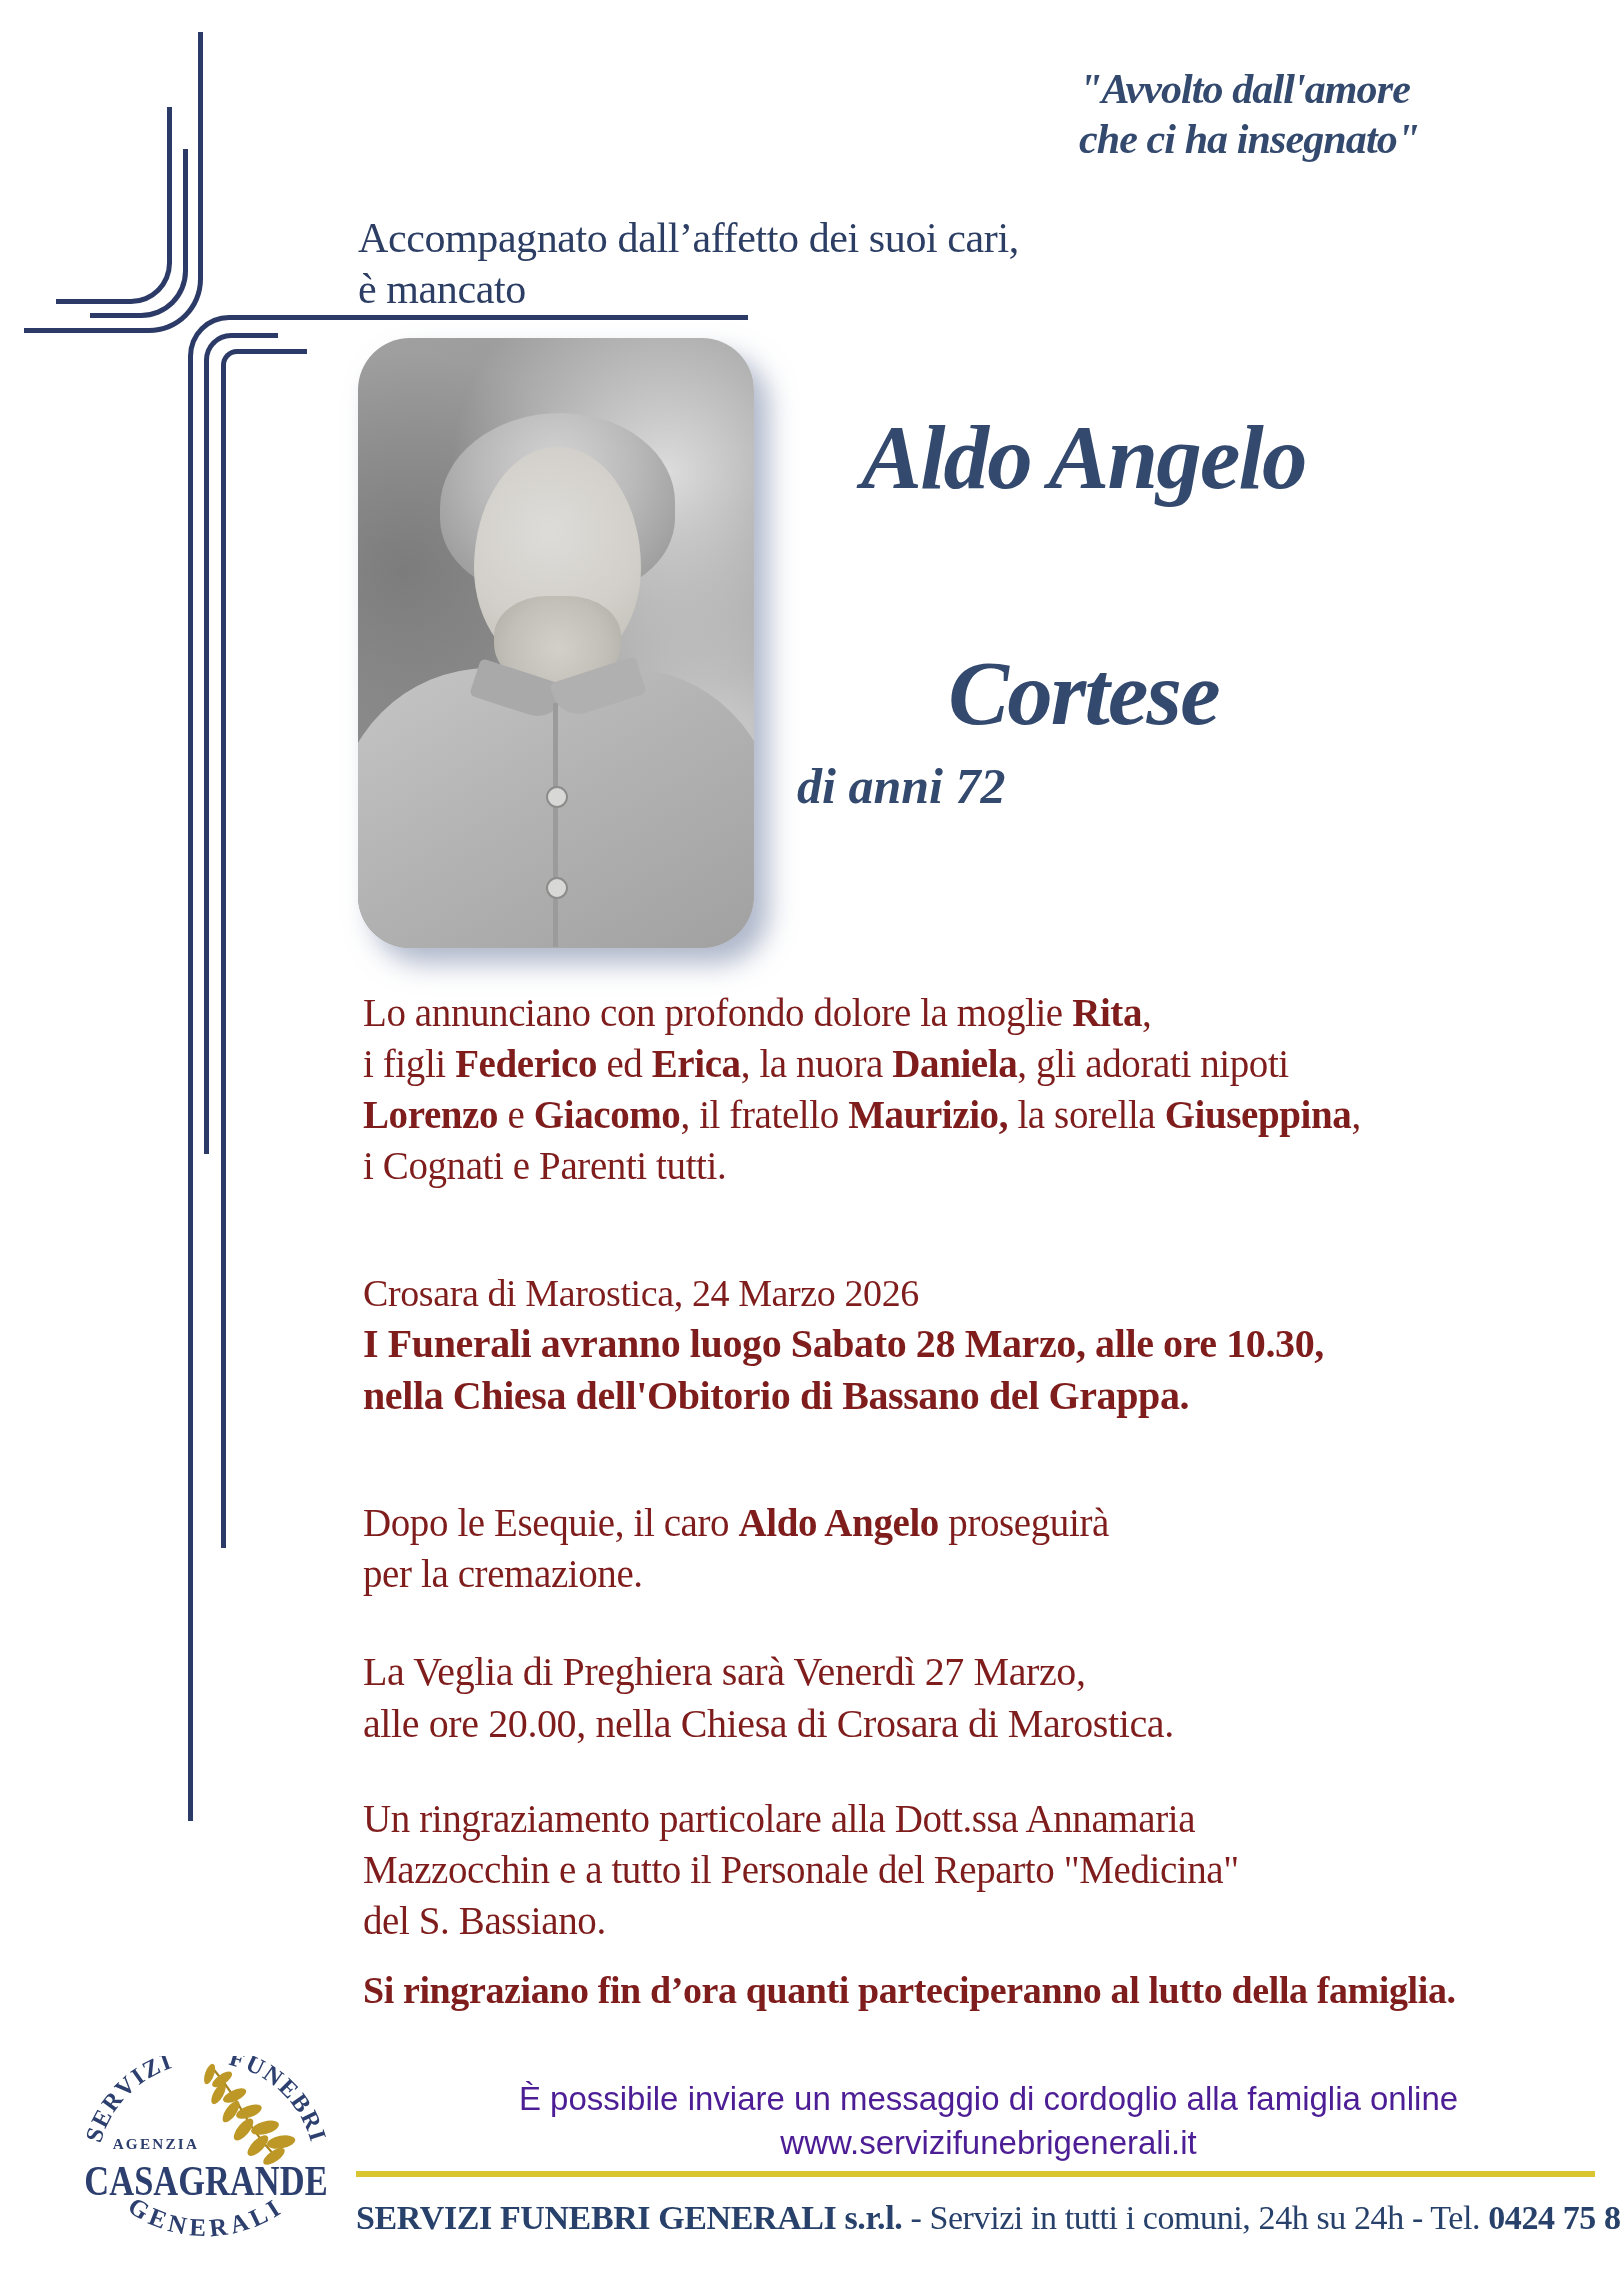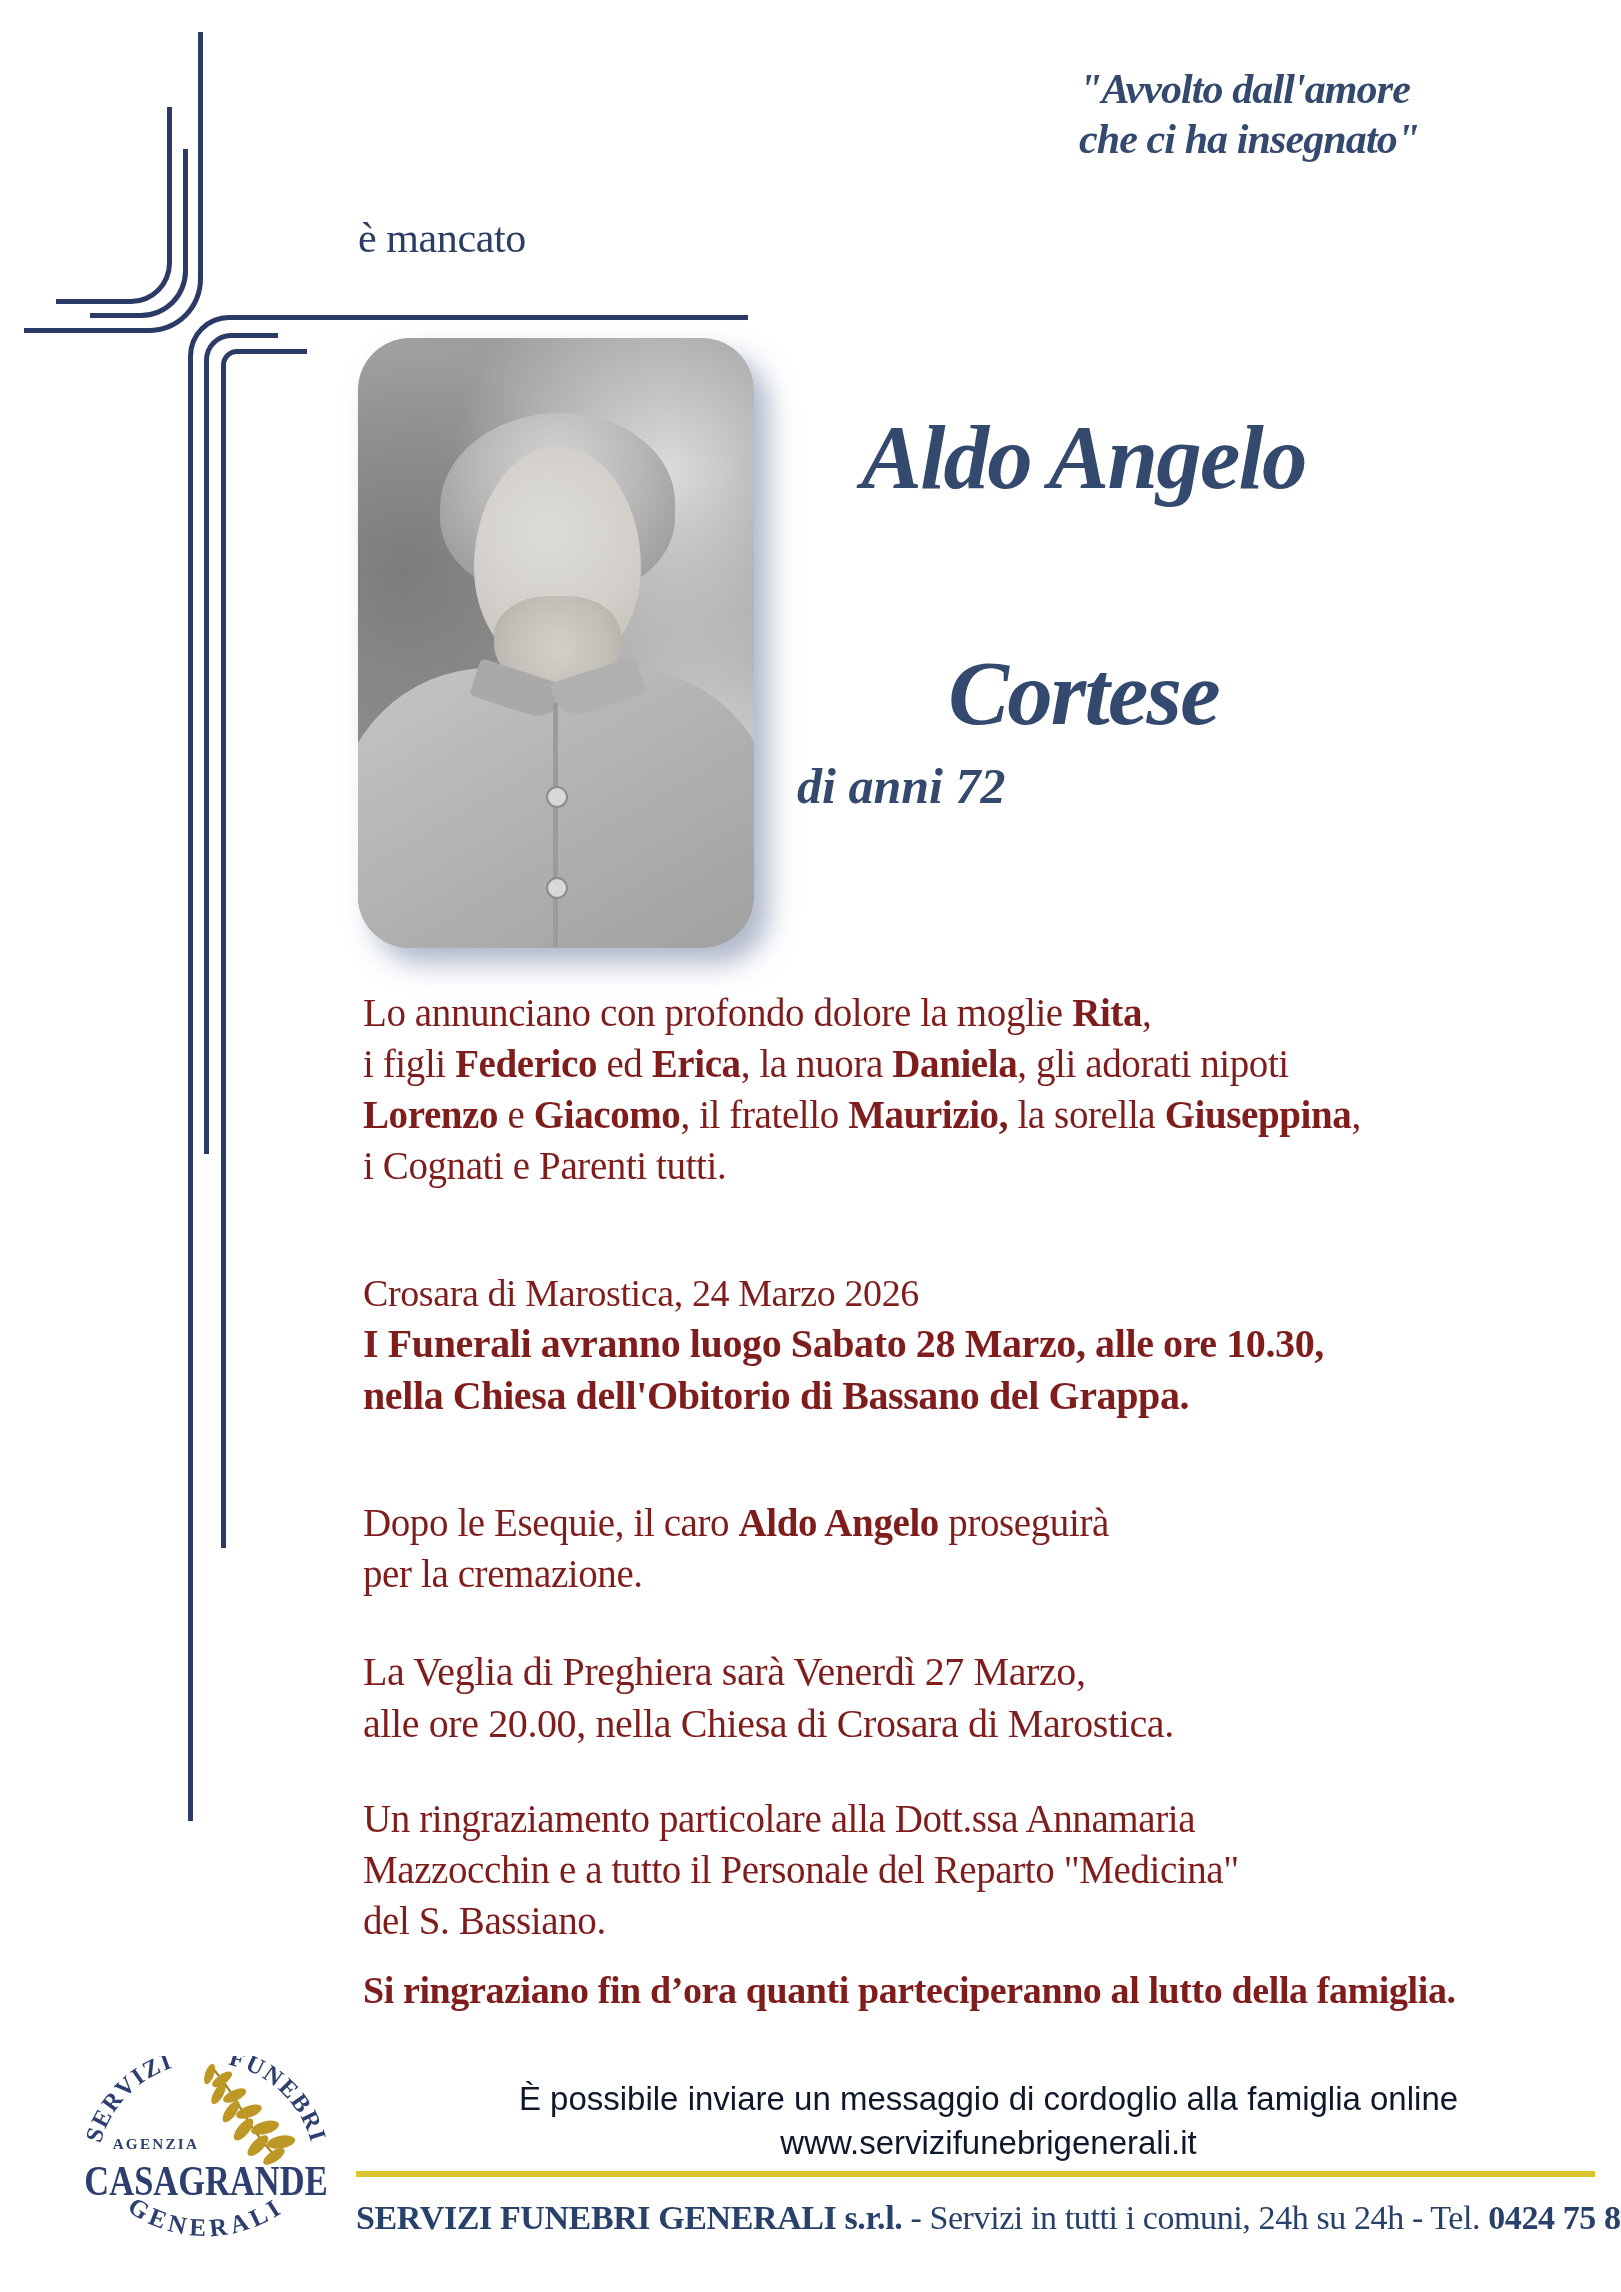--- a/index.html
+++ b/index.html
@@ -81,21 +81,21 @@
   #dateline{top:1268px;font-size:38px;}
   #funeral{top:1318px;font-weight:bold;font-size:40px;line-height:52px;}
   #esequie{top:1497px;}
   #veglia{top:1646px;font-weight:normal;font-size:40px;line-height:52px;}
   #thanks{top:1793px;}
   #gratitude{top:1965px;font-weight:bold;font-size:38px;}
   
   .footer-sans{
     position:absolute;left:356px;width:1265px;text-align:center;
     font-family:"Liberation Sans","DejaVu Sans",sans-serif;
-    font-size:33px;color:#0f172a;
+    font-size:33px;color:#4c1d95;
   }
   #online-msg{top:2080px;}
   #website{top:2124px;}
   .gold-line{position:absolute;left:356px;top:2171px;width:1239px;height:6.3px;background:#d9c52f;}
   .footer-serif{
     position:absolute;left:356px;top:2199px;width:1265px;text-align:center;
     font-size:34px;color:#27416b;letter-spacing:-0.4px;white-space:nowrap;
   }
   
   .logo{position:absolute;left:79px;top:2056px;width:254px;height:215px;}
@@ -114,20 +114,21 @@
   <div class="elbow elbow-tl" id="g2-middle"></div>
   <div class="elbow elbow-tl" id="g2-inner"></div>
 </div>
 
 <div class="quote">
   <div>"Avvolto dall'amore</div>
   <div>che ci ha insegnato"</div>
 </div>
 
 <div class="intro">
+  <div>Accompagnato dall’affetto dei suoi cari,</div>
   <div>è mancato</div>
 </div>
 
 <div class="photo">
   <div class="p-shirt"></div>
   <div class="p-neck"></div>
   <div class="p-hair"></div>
   <div class="p-face"></div>
   <div class="p-beard"></div>
   <div class="p-collar-l"></div>

